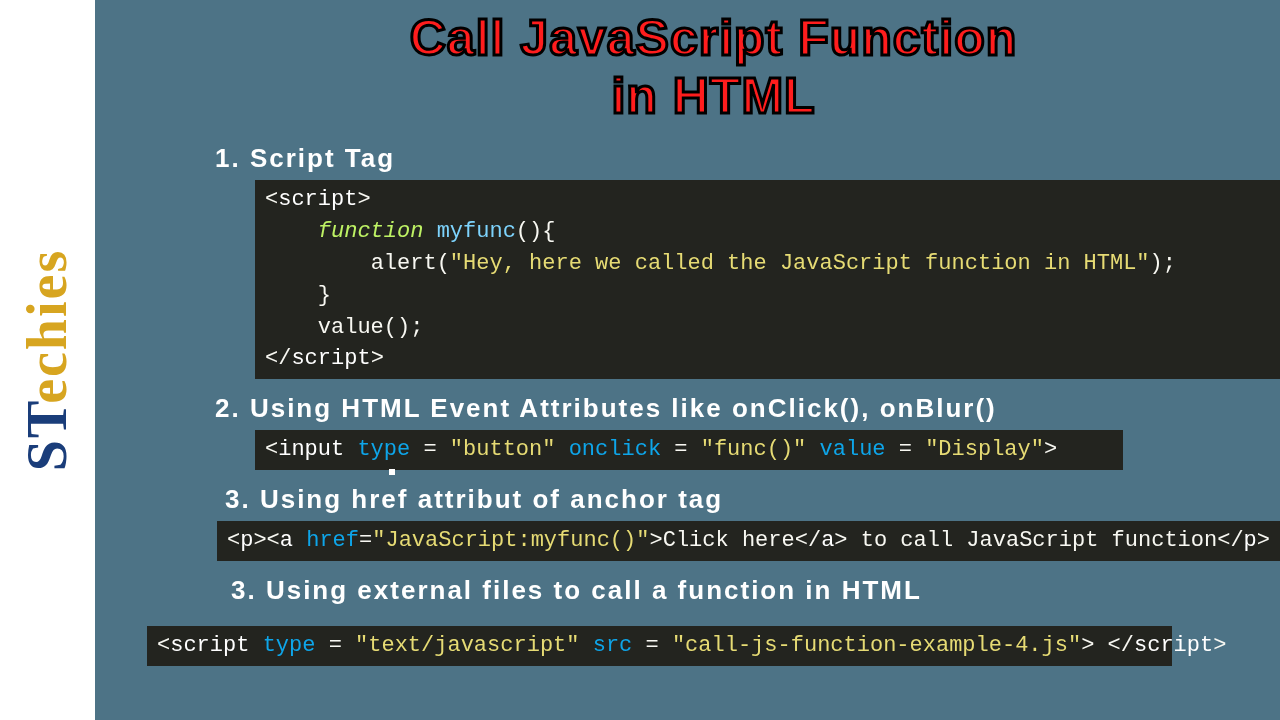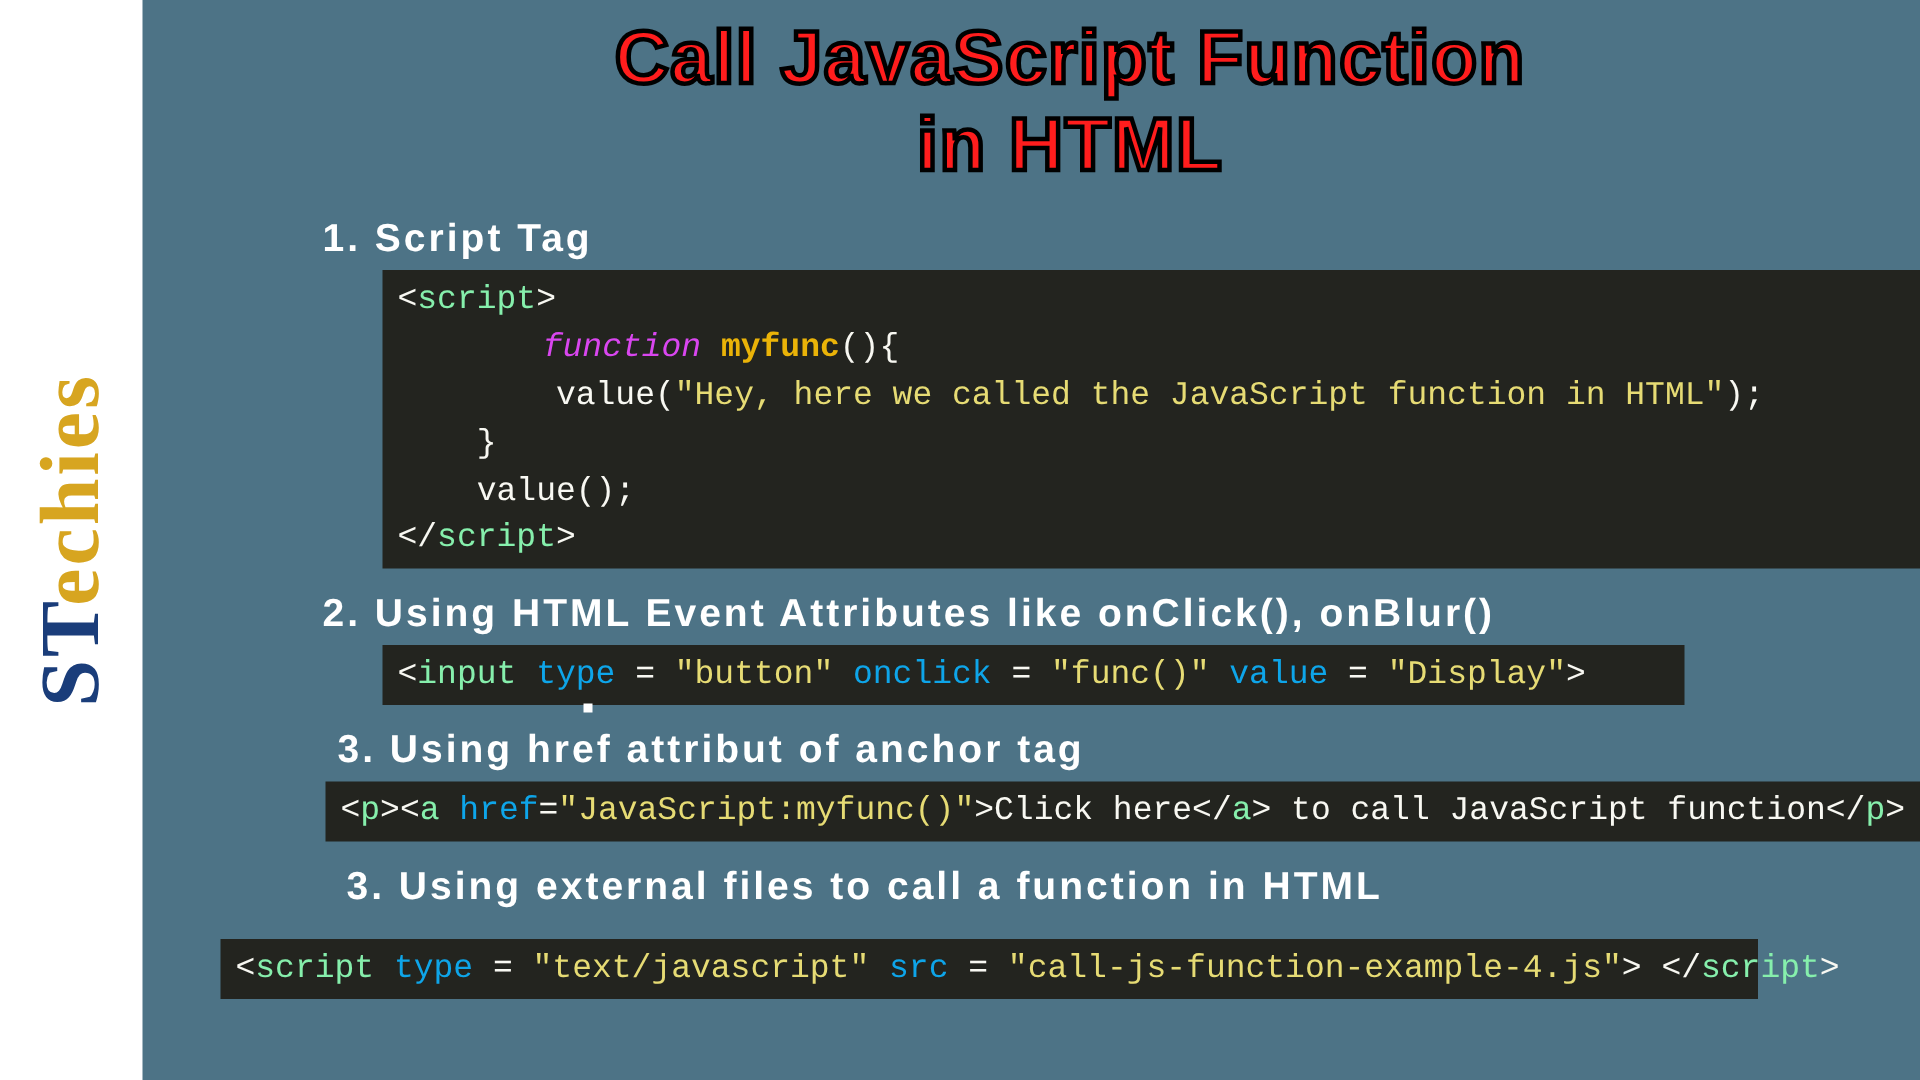--- a/index.html
+++ b/index.html
@@ -62,23 +62,23 @@
     font-size: 22px;
     line-height: 1.45;
     white-space: pre;
     color: #f8f8f2;
     padding: 4px 10px;
   }
   .code.block1 { margin-left: 130px; width: 1025px; }
   .code.line2  { margin-left: 130px; width: 868px; }
   .code.line3  { margin-left: 92px;  width: 1085px; }
   .code.line4  { margin-left: 22px;  width: 1025px; margin-top: 20px; }
-  .c-tag  { color: #86efac; margin-top: 10px; }
-  .c-kw   { color: #d946ef; font-style: italic; margin-left: 44px; }
-  .c-fn   { color: #eab308; font-weight: bold; }
+  .c-tag  { color: #ffffff; margin-top: 10px; }
+  .c-kw   { color: #bef264; font-style: italic; }
+  .c-fn   { color: #7dd3fc; }
   .c-attr { color: #0ea5e9; }
   .c-str  { color: #e6db74; }
   .c-def  { color: #f8f8f2; }
   .c-pun  { color: #f8f8f2; }
   .dot {
     position: absolute;
     width: 6px; height: 6px;
     background: #fff;
     left: 294px;
     top: 469px;
@@ -96,21 +96,21 @@
 <div class="main">
 
   <div class="title">
     <div>Call JavaScript Function</div>
     <div>in HTML</div>
   </div>
 
   <div class="section-h">1. Script Tag</div>
   <div class="code block1"><span class="c-pun">&lt;</span><span class="c-tag">script</span><span class="c-pun">&gt;</span>
 <span>    </span><span class="c-kw">function</span> <span class="c-fn">myfunc</span><span class="c-def">(){</span>
-<span>        </span><span class="c-def">value(</span><span class="c-str">"Hey, here we called the JavaScript function in HTML"</span><span class="c-def">);</span>
+<span>        </span><span class="c-def">alert(</span><span class="c-str">"Hey, here we called the JavaScript function in HTML"</span><span class="c-def">);</span>
 <span>    </span><span class="c-def">}</span>
 <span>    </span><span class="c-def">value();</span>
 <span class="c-pun">&lt;/</span><span class="c-tag">script</span><span class="c-pun">&gt;</span></div>
 
   <div class="section-h">2. Using HTML Event Attributes like onClick(), onBlur()</div>
   <div class="code line2"><span class="c-pun">&lt;</span><span class="c-tag">input</span> <span class="c-attr">type</span><span class="c-def"> = </span><span class="c-str">"button"</span> <span class="c-attr">onclick</span><span class="c-def"> = </span><span class="c-str">"func()"</span> <span class="c-attr">value</span><span class="c-def"> = </span><span class="c-str">"Display"</span><span class="c-pun">&gt;</span></div>
   <div class="dot"></div>
 
   <div class="section-h sm-left">3. Using href attribut of anchor tag</div>
   <div class="code line3"><span class="c-pun">&lt;</span><span class="c-tag">p</span><span class="c-pun">&gt;</span><span class="c-pun">&lt;</span><span class="c-tag">a</span> <span class="c-attr">href</span><span class="c-def">=</span><span class="c-str">"JavaScript:myfunc()"</span><span class="c-pun">&gt;</span><span class="c-def">Click here</span><span class="c-pun">&lt;/</span><span class="c-tag">a</span><span class="c-pun">&gt;</span><span class="c-def"> to call JavaScript function</span><span class="c-pun">&lt;/</span><span class="c-tag">p</span><span class="c-pun">&gt;</span></div>

